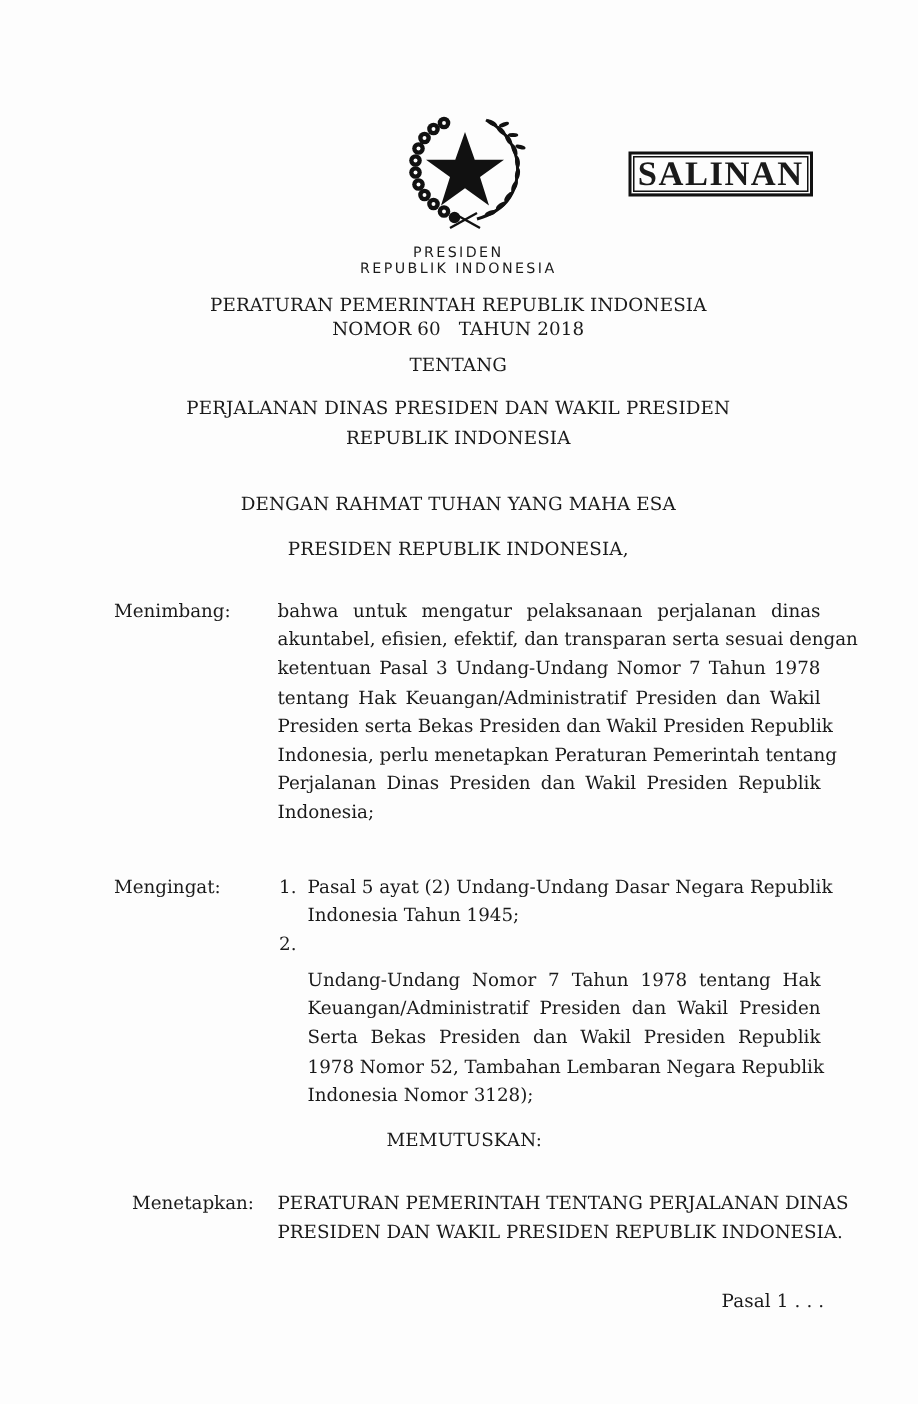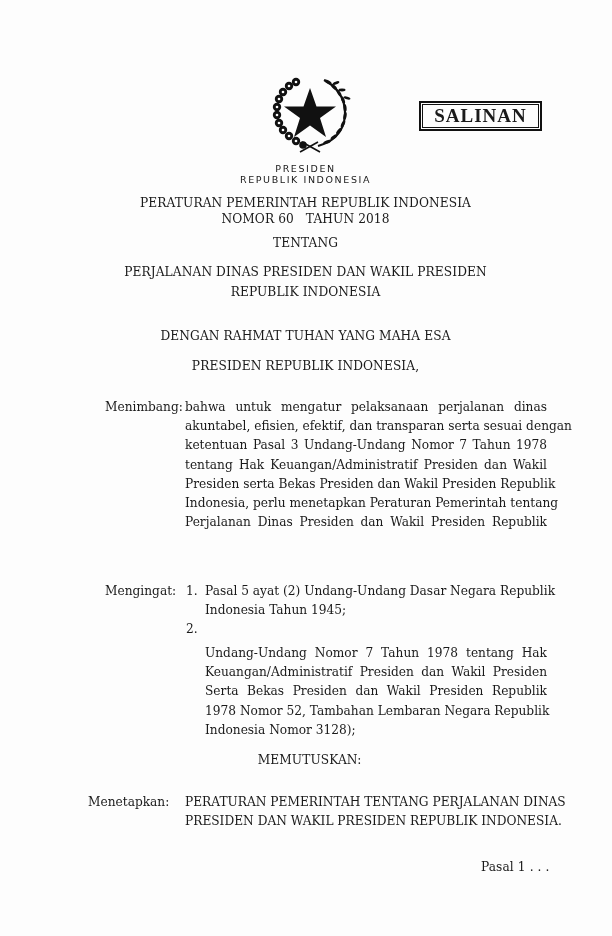--- a/index.html
+++ b/index.html
@@ -17,33 +17,33 @@
   
   .emblem { left: 268px; top: 74px; width: 84px; height: 80px; }
 
   
   .salinan {
     left: 419px; top: 101px; width: 123px; height: 30px;
     border: 2px solid #111;
     box-shadow: inset 0 0 0 1px #fdfdfd, inset 0 0 0 2px #111;
     display: flex; align-items: center; justify-content: center;
     font-family: "Liberation Serif", serif;
-    font-weight: bold; font-size: 19px; letter-spacing: 1px;
+    font-weight: bold; font-size: 23px; letter-spacing: 1px;
     box-sizing: border-box;
   }
 
   .presiden-label {
     font-family: "DejaVu Sans", "Liberation Sans", sans-serif;
     font-size: 9.5px; letter-spacing: 1.6px;
   }
 
   .t13 { font-size: 12.2px; letter-spacing: 0.1px; }
 
   .label-col {
-    left: 105px; font-size: 12.2px;
+    left: 76px; font-size: 12.2px;
   }
   .para {
     font-size: 12.2px; line-height: 19.2px;
     text-align: justify;
   }
   .para .line { display: block; text-align: justify; text-align-last: justify; white-space: nowrap; height: 19.2px; }
   .para .line.last { text-align-last: left; }
 
   .list-num { font-size: 12.2px; }
 </style>
@@ -124,20 +124,21 @@
 
 <div class="abs label-col" style="top:400px;">Menimbang:</div>
 <div class="abs para" style="left:185px; top:398px; width:362px;">
   <span class="line">bahwa untuk mengatur pelaksanaan perjalanan dinas</span>
   <span class="line">akuntabel, efisien, efektif, dan transparan serta sesuai dengan</span>
   <span class="line">ketentuan Pasal 3 Undang-Undang Nomor 7 Tahun 1978</span>
   <span class="line">tentang Hak Keuangan/Administratif Presiden dan Wakil</span>
   <span class="line">Presiden serta Bekas Presiden dan Wakil Presiden Republik</span>
   <span class="line">Indonesia, perlu menetapkan Peraturan Pemerintah tentang</span>
   <span class="line">Perjalanan Dinas Presiden dan Wakil Presiden Republik</span>
+  <span class="line last">Indonesia;</span>
 </div>
 
 <div class="abs label-col" style="top:584px;">Mengingat:</div>
 
 <div class="abs list-num" style="left:186px; top:584px;">1.</div>
 <div class="abs para" style="left:205px; top:582px; width:342px;">
   <span class="line">Pasal 5 ayat (2) Undang-Undang Dasar Negara Republik</span>
   <span class="line last">Indonesia Tahun 1945;</span>
 </div>
 

